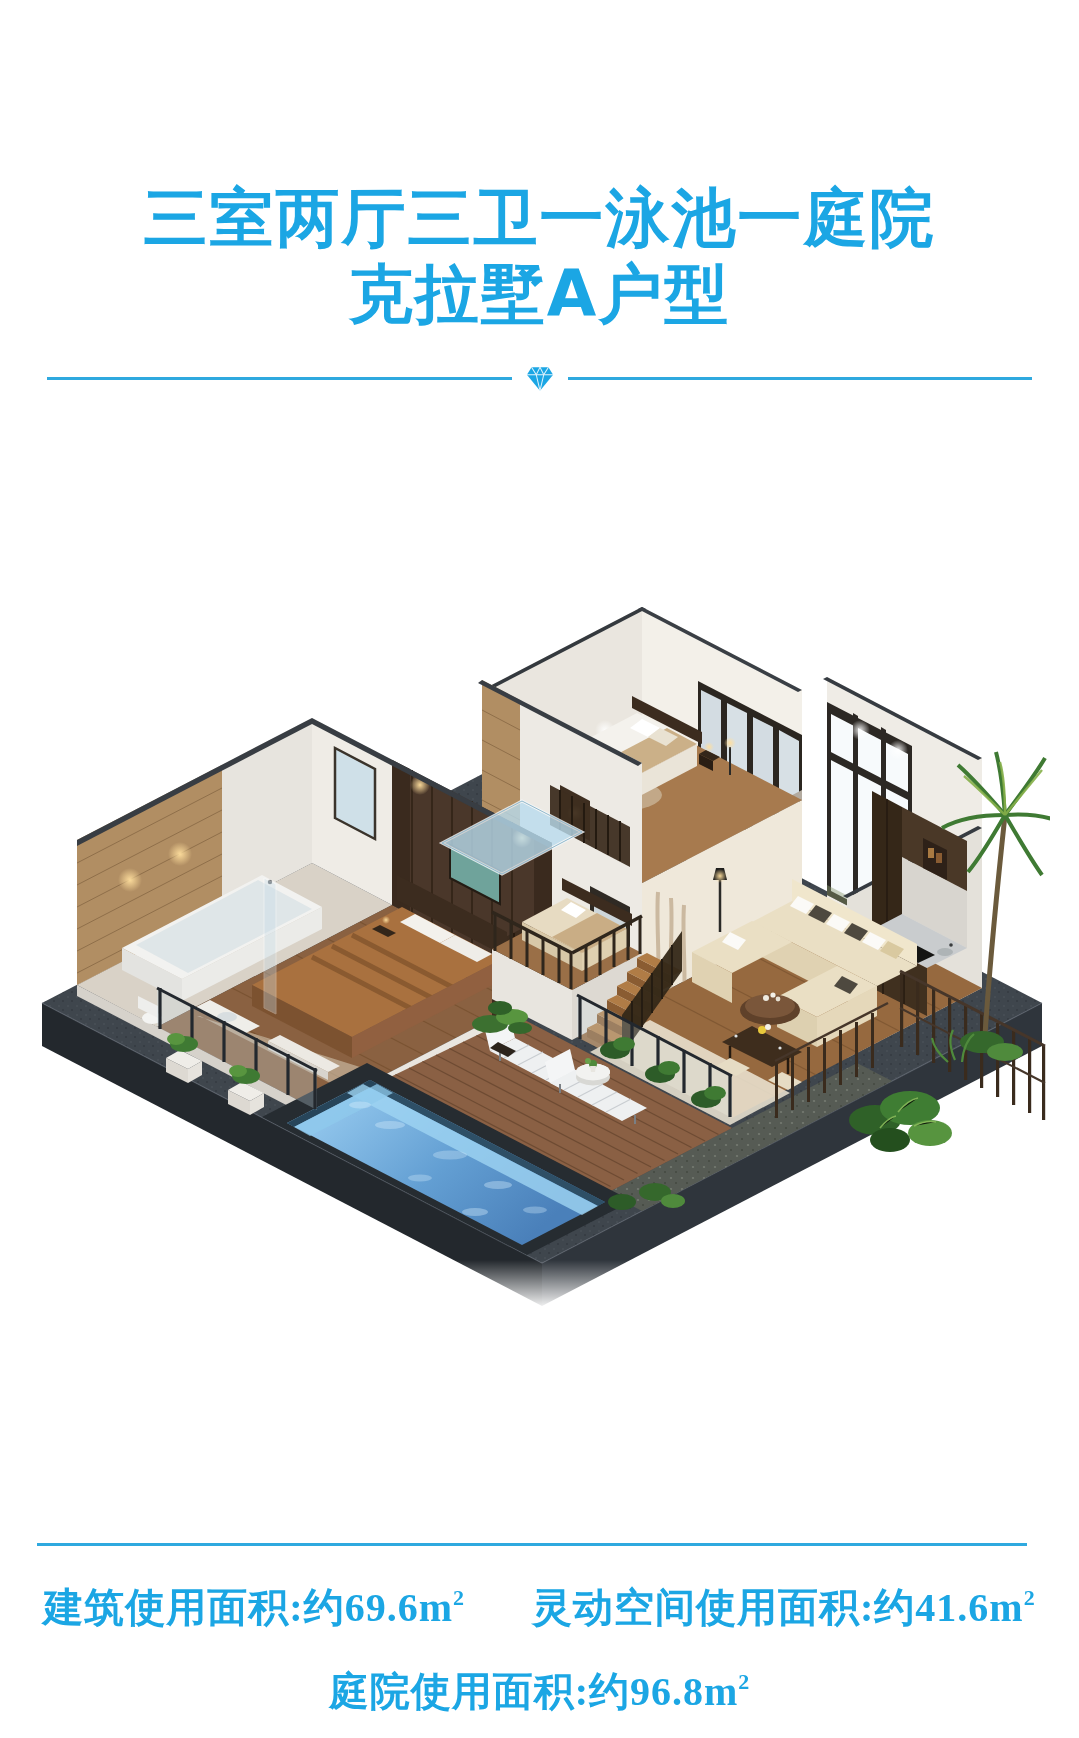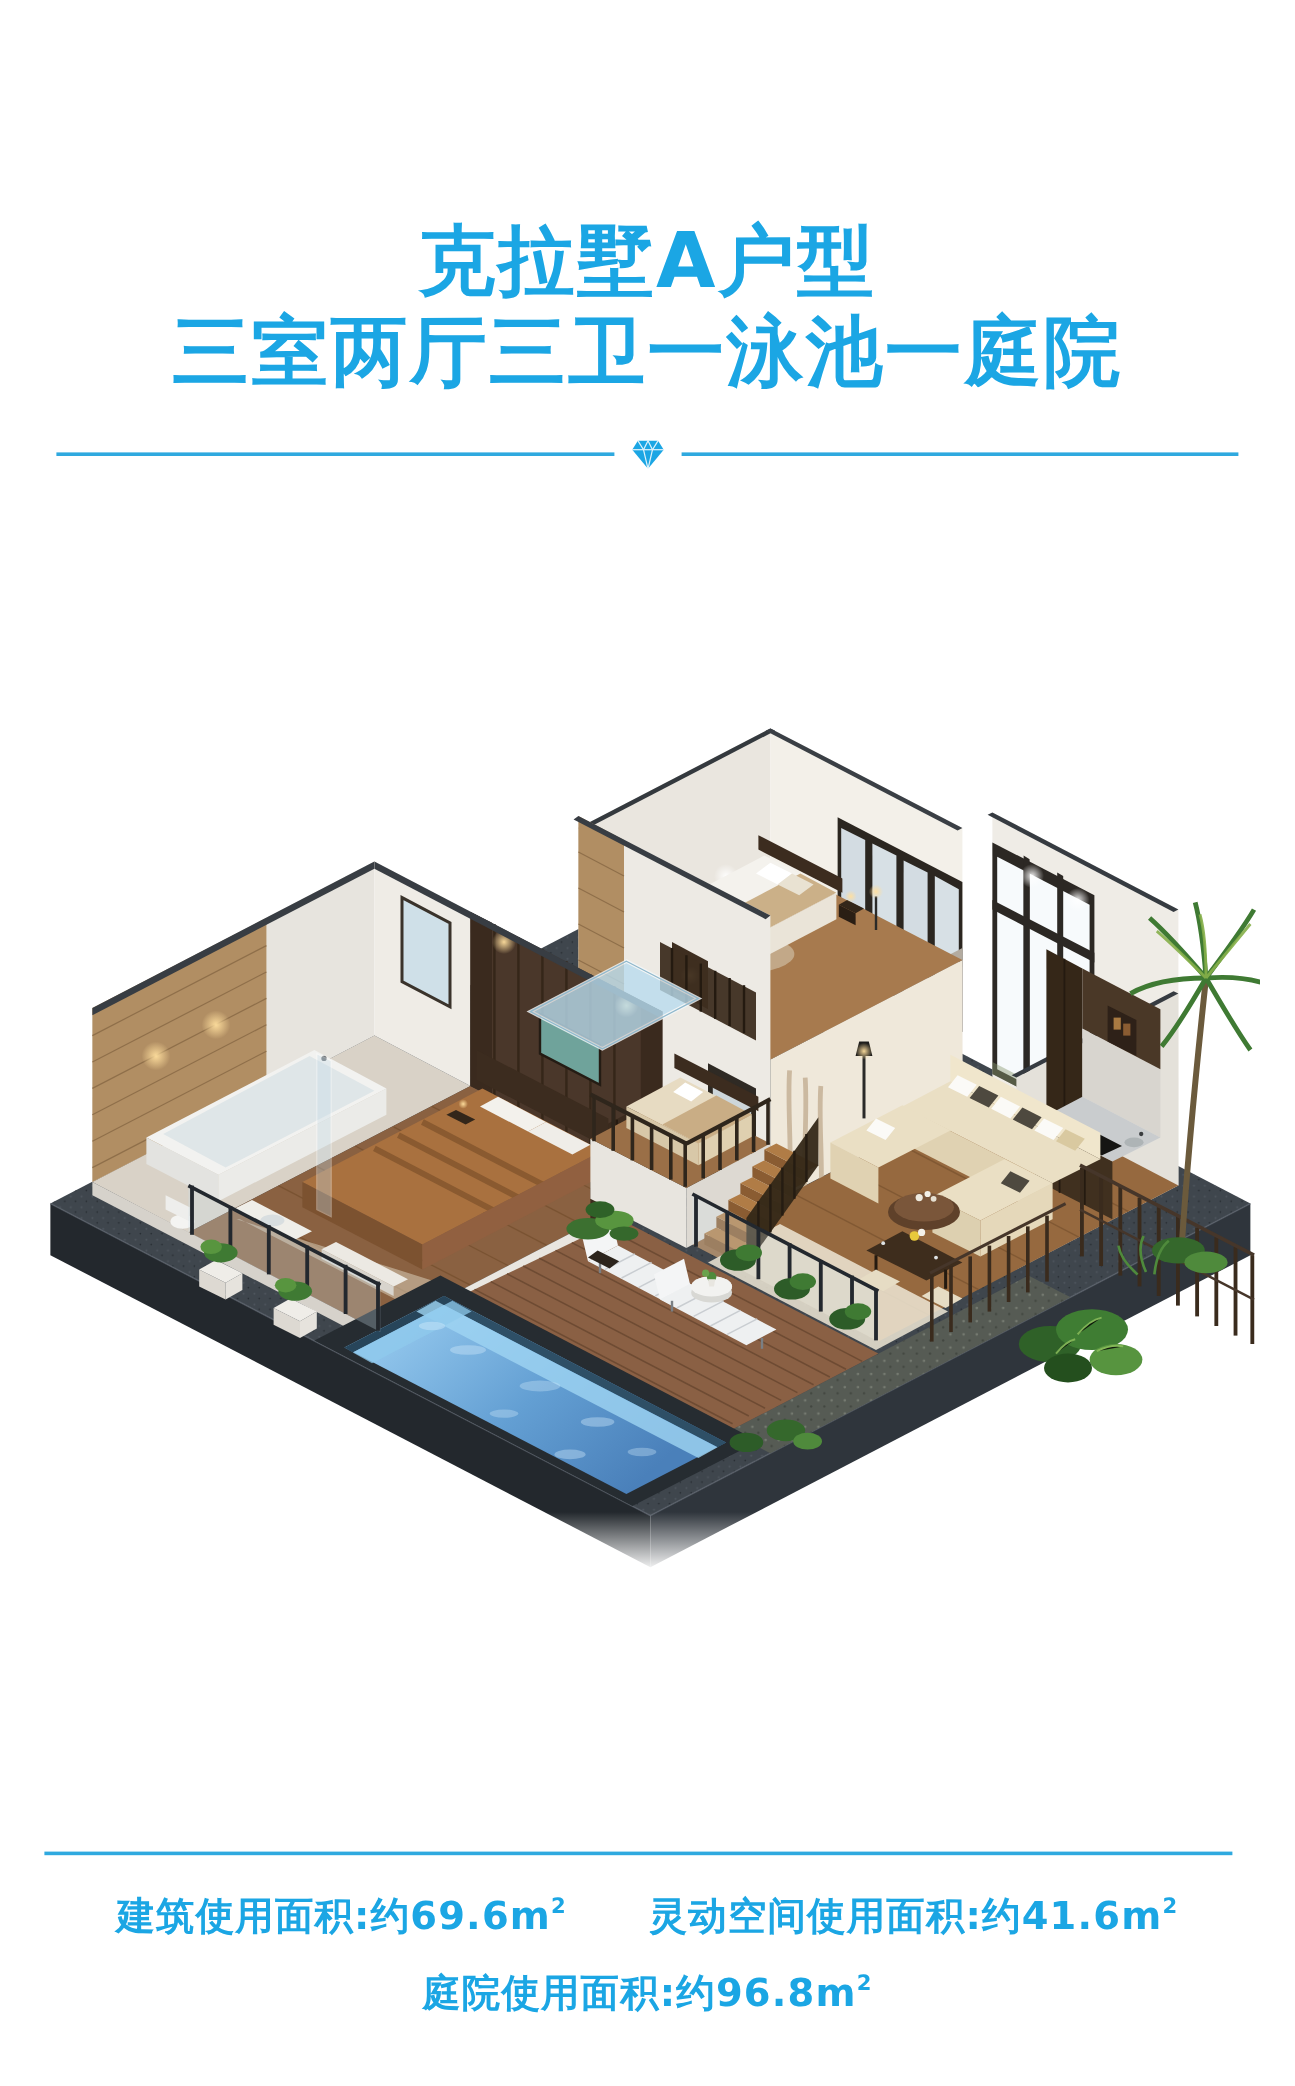--- a/index.html
+++ b/index.html
@@ -13,33 +13,33 @@
   .divider{position:absolute;top:370px;left:47px;right:47px;height:16px;display:flex;align-items:center;}
   .divider .ln{flex:1;height:3px;background:#2fa9df;}
   .divider .gem{margin:0 13px;display:block;}
   .tagline{position:absolute;top:396px;left:0;width:100%;text-align:center;
     font-size:21px;line-height:28px;color:#5abfea;letter-spacing:.5px;font-weight:400;}
   
   .villa{position:absolute;top:580px;left:30px;width:1020px;height:730px;}
   
   .footer-divider{position:absolute;top:1543px;left:37px;width:990px;height:3px;background:#2fa9df;}
   .areas{position:absolute;top:1562px;left:0;width:100%;text-align:center;color:#1ba6e4;font-weight:800;}
-  .area-line{margin:0;font-size:32px;line-height:58px;letter-spacing:1px;}
+  .area-line{margin:0;font-size:40px;line-height:76px;letter-spacing:1px;font-family:Liberation Serif, serif;}
   .area{display:inline-block;white-space:nowrap;}
   .area + .area{margin-left:56px;}
   .area sup{font-size:.55em;font-weight:800;position:relative;top:-2px;}
 </style>
 </head>
 <body>
 
 <div class="page">
 
   <div class="titles">
+    <h1>三室两厅三卫一泳池一庭院</h1>
     <h1>克拉墅A户型</h1>
-    <h1>三室两厅三卫一泳池一庭院</h1>
   </div>
 
   <div class="divider">
     <span class="ln"></span>
     <svg class="gem" width="30" height="27" viewBox="0 0 32 28">
       <path d="M16 27 L2 10 L7 2 L25 2 L30 10 Z" fill="#1ba6e4"></path>
       <g stroke="#ffffff" stroke-width="1.1" fill="none" opacity="0.85">
         <path d="M2 10 L30 10"></path>
         <path d="M7 2 L12 10 L16 27"></path>
         <path d="M25 2 L20 10 L16 27"></path>

